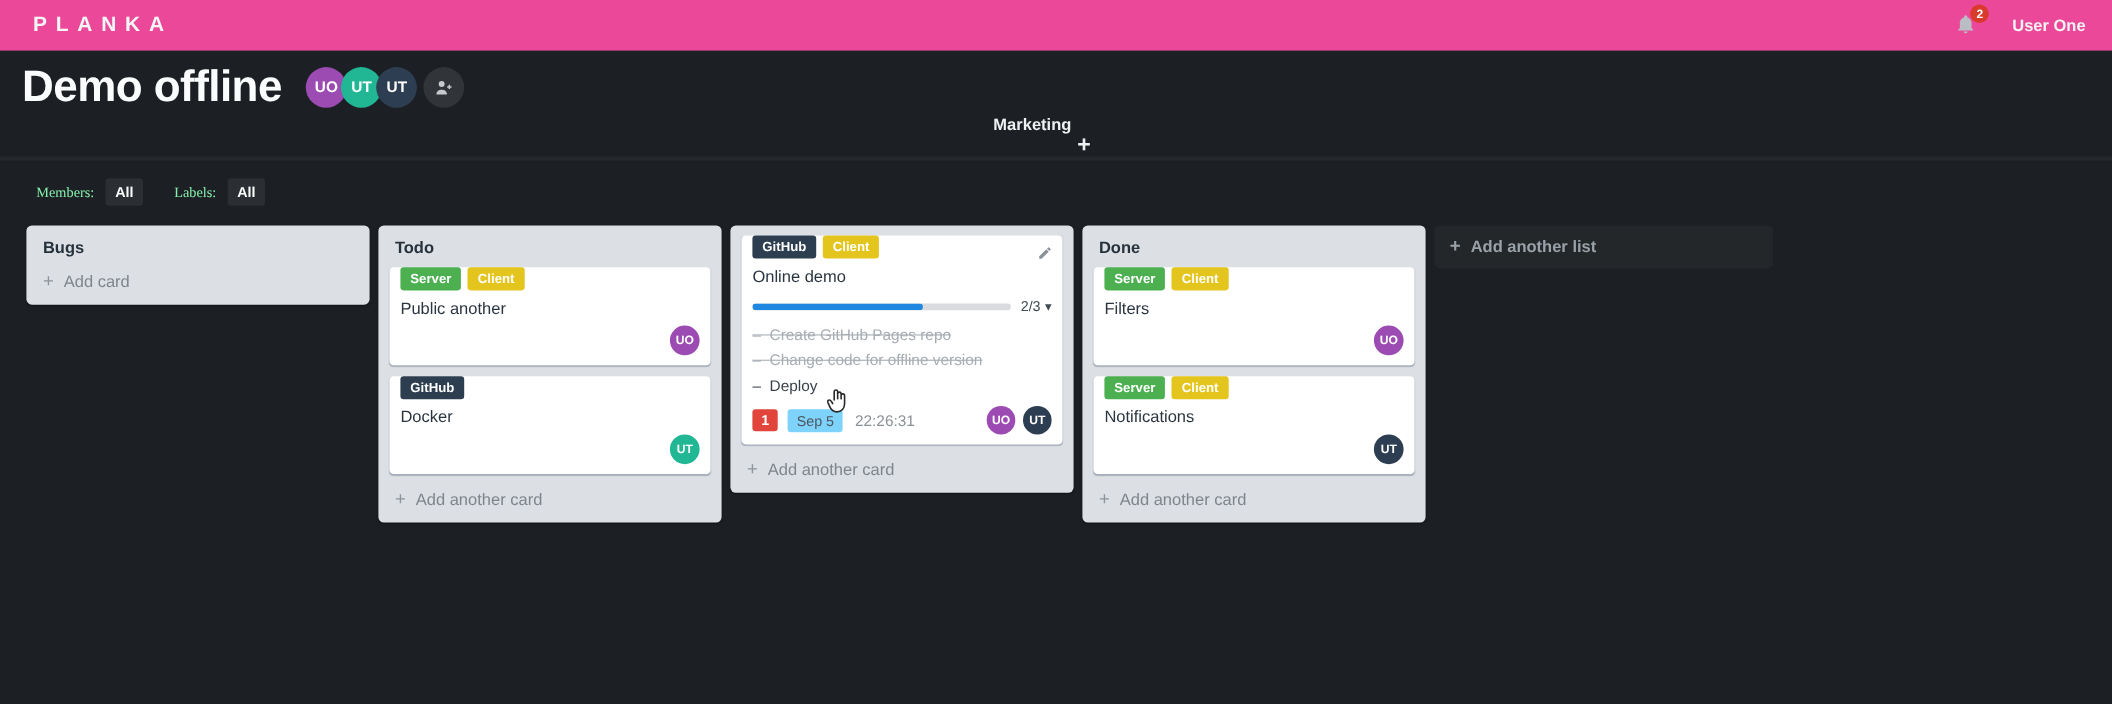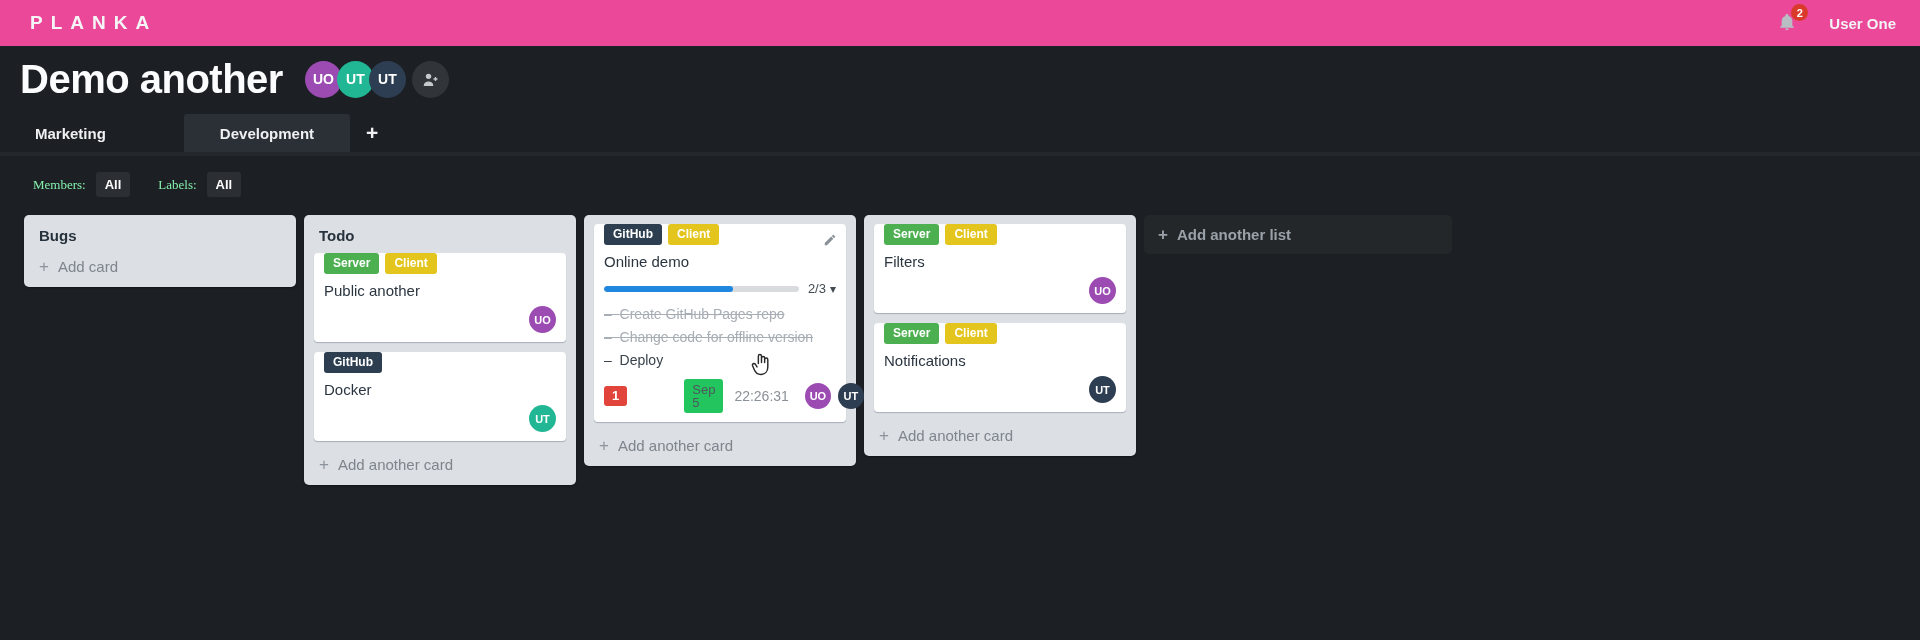--- a/index.html
+++ b/index.html
@@ -35,21 +35,21 @@
   }
   .avatar-lg { width:37px; height:37px; font-size:14px; margin-left:-5px; cursor:pointer; }
   .project-members .avatar-lg:first-child { margin-left:0; }
   .add-member {
     width:37px; height:37px; border-radius:50%; background:#31353a; margin-left:6px;
     display:flex; align-items:center; justify-content:center; cursor:pointer;
   }
   .add-member svg { width:19px; height:19px; fill:#c7cacd; stroke:#c7cacd; }
 
   
-  .tabs-row { display:flex; align-items:center; margin-top:10px; padding-left:35px; height:38px; }
+  .tabs-row { display:flex; align-items:center; padding-left:35px; height:38px;flex-direction:column; }
   .tab {
     color:#eef0f1; font-weight:bold; font-size:15px; height:38px;
     display:flex; align-items:center; padding:0 36px; cursor:pointer;
   }
   .tab:first-child { padding-left:0; margin-right:42px; }
   .tab.active { background:#2b3036; border-radius:3px 3px 0 0; }
   .tab-add {
     color:#eef0f1; font-size:21px; font-weight:bold; margin-left:16px; cursor:pointer; line-height:20px;
   }
   .tabs-underline { height:4px; background:#24272b; width:100%; }
@@ -59,21 +59,21 @@
   .filter-label { color:#86efac; margin-right:10px;font-family:Liberation Serif, serif; }
   .filter-chip {
     background:#2b2f34; color:#fdfdfd; font-weight:bold; padding:5px 9px;
     border-radius:3px; cursor:pointer;
   }
   .filter-gap { width:28px; }
 
   
   .board { display:flex; align-items:flex-start; gap:8px; padding:18px 0 0 24px; }
   .list {
-    width:272px; background:#dcdfe3; border-radius:5px; padding:9px 10px;
+    width:312px; background:#dcdfe3; border-radius:5px; padding:9px 10px;
     box-shadow:0 1px 2px rgba(0,0,0,.35);
   }
   .list-title { color:#26323c; font-weight:bold; font-size:15px; padding:3px 5px 9px; cursor:pointer; }
   .card {
     background:#fff; border-radius:4px; padding:0 10px 9px;
     box-shadow:0 1px 1px rgba(9,30,66,.25); margin-bottom:10px; position:relative; cursor:pointer;
   }
   .card-labels { display:flex; gap:6px; flex-wrap:wrap; }
   .label-chip {
     font-size:12px; font-weight:bold; color:#fff; padding:4px 9px; border-radius:3px; line-height:13px;
@@ -95,21 +95,21 @@
   .tasks { margin-top:7px; }
   .task { font-size:14px; line-height:17px; padding:3px 0; color:#39424b; }
   .task::before { content:"–  "; white-space:pre; }
   .task.done { color:#a7adb4; text-decoration:line-through; }
 
   .card-meta { display:flex; align-items:center; margin-top:7px; gap:9px; }
   .notif-badge {
     background:#e0443a; color:#fff; font-weight:bold; font-size:13px;
     border-radius:3px; padding:3px 8px; line-height:14px;
   }
-  .due-chip { background:#22c55e; color:#4f565e; font-size:13px; padding:4px 8px; border-radius:3px; line-height:13px; cursor:pointer;margin-left:48px; }
+  .due-chip { background:#7dd3fc; color:#4f565e; font-size:13px; padding:4px 8px; border-radius:3px; line-height:13px; cursor:pointer; }
   .timer { color:#8b9198; font-size:14px; margin-left:2px; cursor:pointer; }
   .meta-spacer { flex:1; }
   .card-meta .avatar { margin-left:-2px; }
 
   .add-card {
     color:#7e858d; font-size:15px; padding:5px 5px 3px; display:flex; align-items:center; gap:9px; cursor:pointer;
   }
   .plus-glyph::before { content:"+"; font-size:17px; line-height:15px; }
   .add-card .plus-glyph { color:#8d949c; }
 
@@ -133,38 +133,37 @@
         <path d="M12 22a2.1 2.1 0 0 0 2.1-2.1h-4.2A2.1 2.1 0 0 0 12 22zm6.4-5.9v-5.2c0-3-1.7-5.5-4.5-6.2v-.6a1.9 1.9 0 1 0-3.8 0v.6c-2.8.7-4.5 3.2-4.5 6.2v5.2L3.8 18v1h16.4v-1l-1.8-1.9z"></path>
       </svg>
       <span class="notif-count">2</span>
     </div>
     <div class="user-name">User One</div>
   </div>
 </header>
 
 <main>
   <div class="project-header">
-    <h1 class="project-title">Demo another</h1>
+    <h1 class="project-title">Demo offline</h1>
     <div class="project-members" id="project-members">
         <div class="avatar avatar-lg" style="background: rgb(155, 75, 177);">UO</div>
         <div class="avatar avatar-lg" style="background: rgb(33, 183, 149);">UT</div>
         <div class="avatar avatar-lg" style="background: rgb(46, 62, 82);">UT</div>
         <div class="add-member">
           <svg viewBox="0 0 24 24">
             <circle cx="9.5" cy="8" r="3.4" stroke="none"></circle>
             <path d="M3.5 19.5c0-3.2 3-4.9 6-4.9s6 1.7 6 4.9v.7h-12z" stroke="none"></path>
             <path d="M18.3 8.9v5 M15.8 11.4h5" fill="none" stroke-width="1.8"></path>
           </svg>
         </div>
       </div>
   </div>
 
   <nav class="tabs-row" id="tabs-row">
       <div class="tab">Marketing</div>
-      <div class="tab active">Development</div>
       <div class="tab-add">+</div>
     </nav>
   <div class="tabs-underline"></div>
 
   <div class="filters">
     <span class="filter-label">Members:</span>
     <span class="filter-chip">All</span>
     <span class="filter-gap"></span>
     <span class="filter-label">Labels:</span>
     <span class="filter-chip">All</span>
@@ -233,20 +232,21 @@
             <div class="avatar avatar-xs" style="background: rgb(155, 75, 177);">UO</div>
             <div class="avatar avatar-xs" style="background: rgb(46, 62, 82);">UT</div>
           </div>
         </div>
         <div class="add-card">
           <span class="plus-glyph"></span>
           <span>Add another card</span>
         </div>
       </div>
       <div class="list">
+        <div class="list-title">Done</div>
         <div class="card">
           <div class="card-labels">
             <span class="label-chip" style="background: rgb(76, 175, 80);">Server</span>
             <span class="label-chip" style="background: rgb(227, 197, 29);">Client</span>
           </div>
           <div class="card-title">Filters</div>
           <div class="card-avatars">
             <div class="avatar avatar-sm" style="background: rgb(155, 75, 177);">UO</div>
           </div>
         </div>

